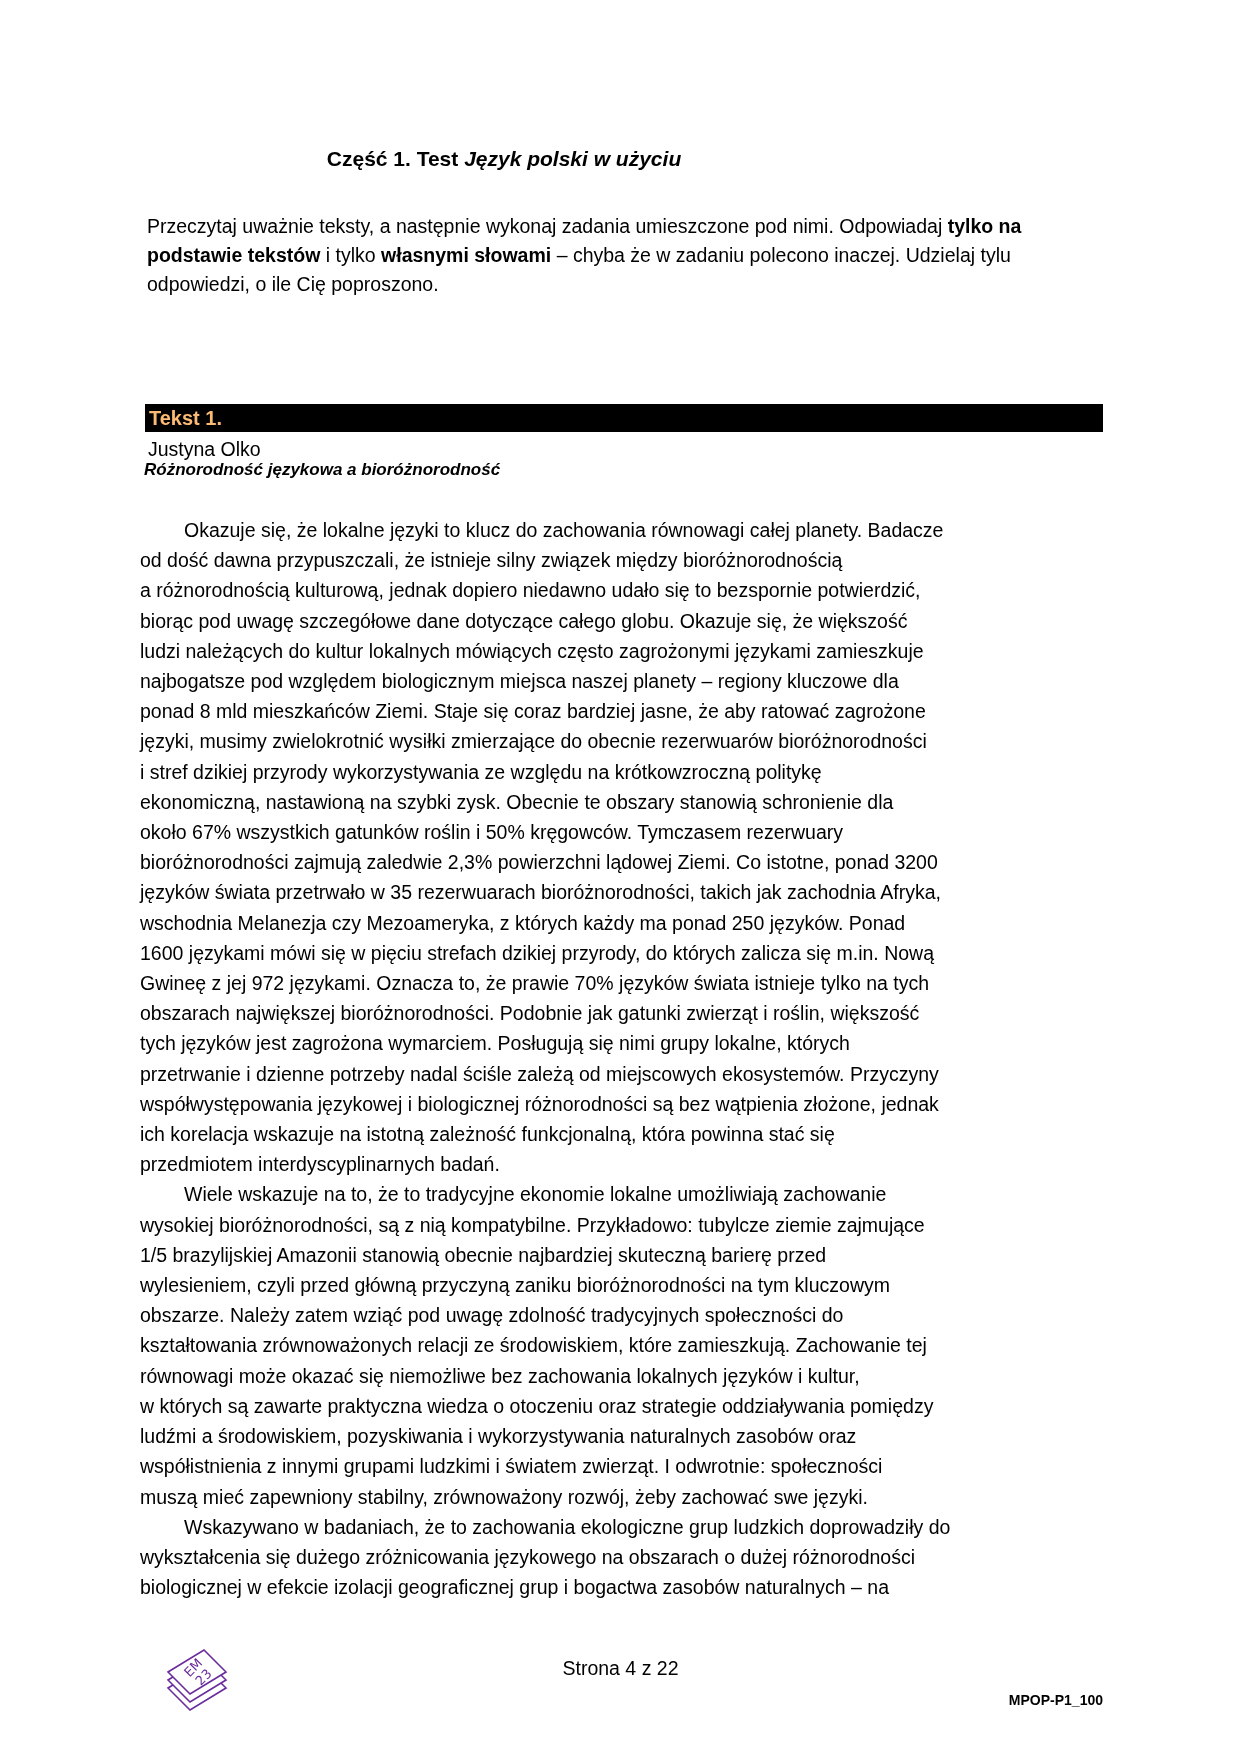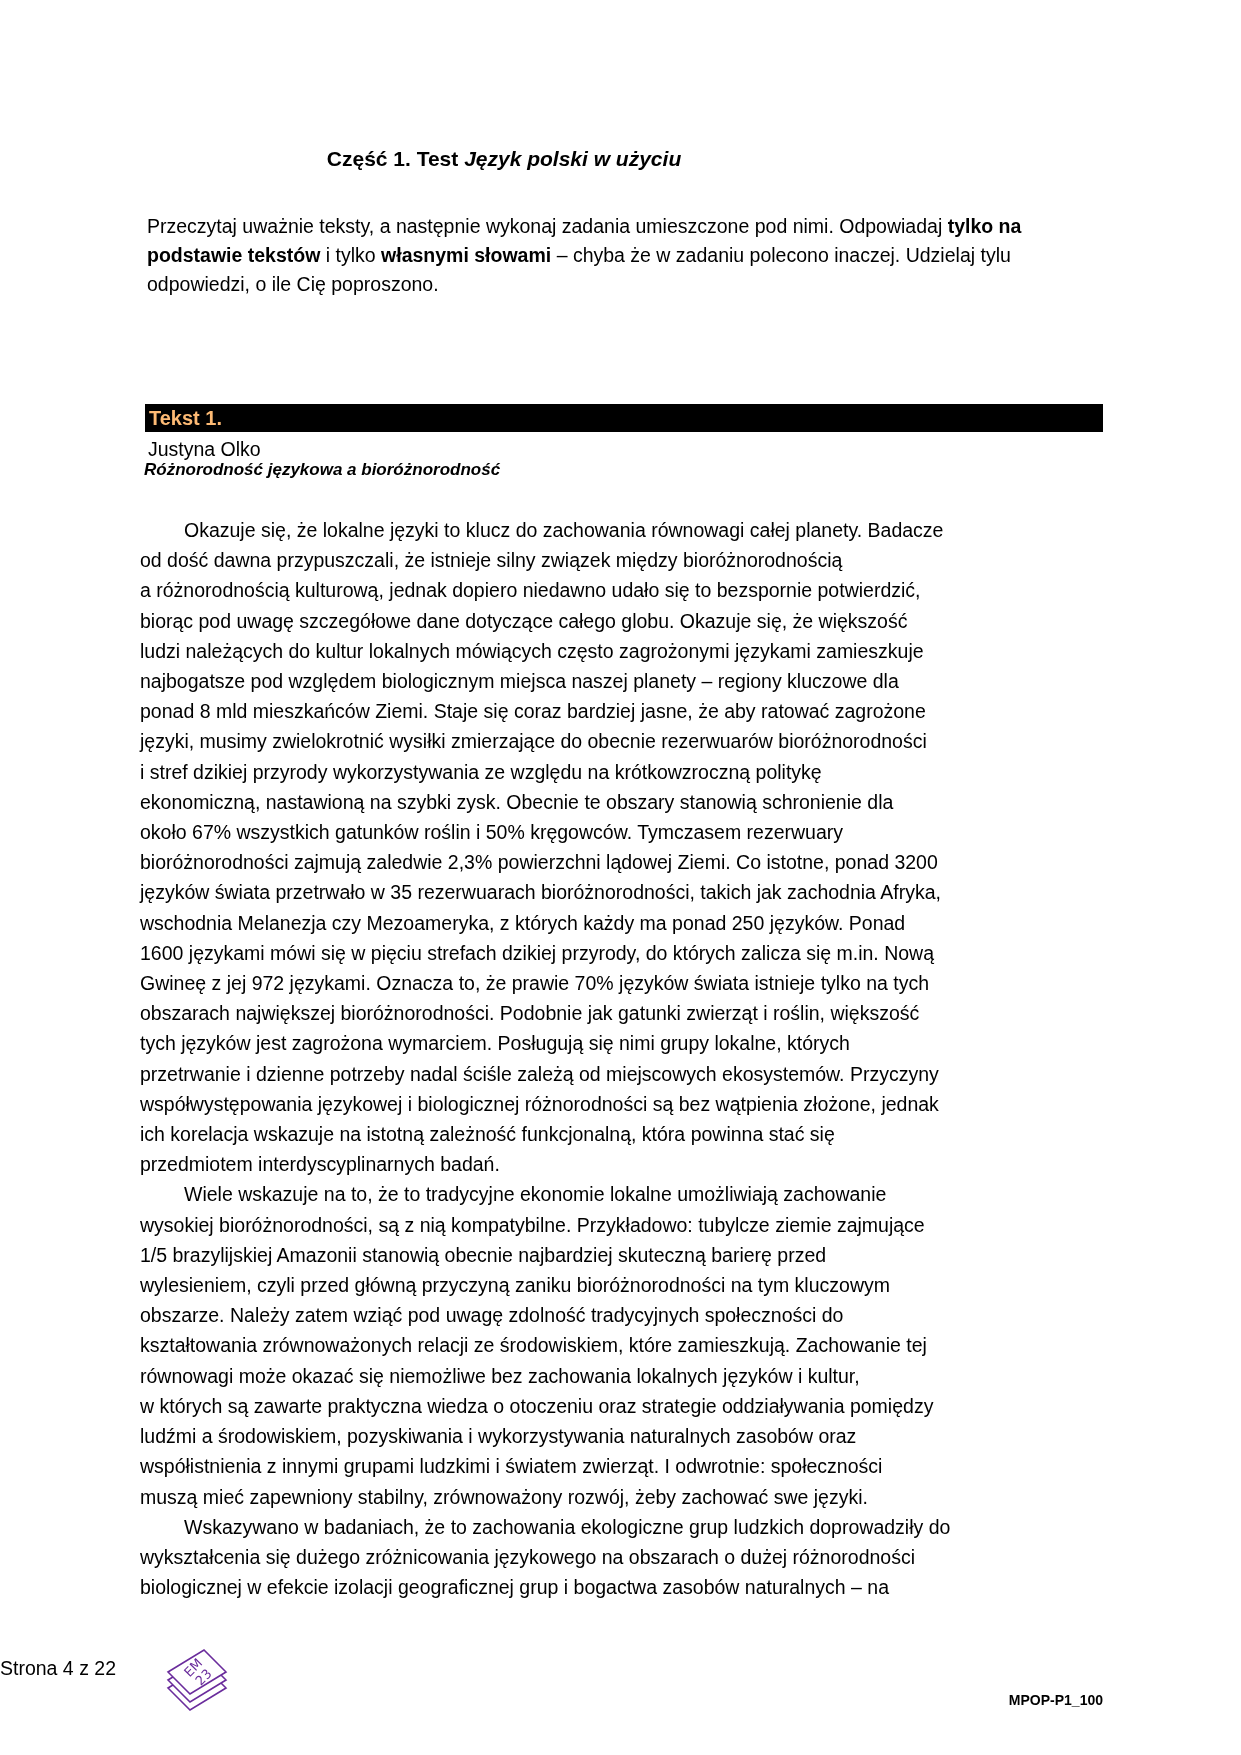--- a/index.html
+++ b/index.html
@@ -15,21 +15,21 @@
               background:#000; color:#fdba74; font-weight:bold; font-size:20px;
               line-height:28px; padding-left:4px; box-sizing:border-box;margin-top:39px; }
   .author { position:absolute; top:435px; left:148px; font-size:19.5px; line-height:29px; }
   .article-title { position:absolute; top:455px; left:144px; font-size:17px;
                    line-height:29px; font-weight:bold; font-style:italic; }
   .article-body { position:absolute; top:515px; left:140px; width:960px;
                   font-size:19.5px; line-height:30.2px; }
   .article-body .line { white-space:nowrap; display:block; }
   .article-body .indent { padding-left:44px; }
   .footer-logo { position:absolute; top:1642px; left:162px; width:70px; height:72px; }
-  .footer-page { position:absolute; top:1657px; left:0; width:1241px; 
+  .footer-page { position:absolute; top:1657px; left:0; width:1241px; text-align:center;
                  font-size:19.5px; }
   .footer-code { position:absolute; top:1692px; right:138px; font-size:14px; font-weight:bold; }
 </style>
 </head>
 <body>
 
 <h1 class="page-title"><span>Część 1. Test </span><em>Język polski w użyciu</em></h1>
 
 <p class="instructions"><span>Przeczytaj uważnie teksty, a następnie wykonaj zadania umieszczone pod nimi. Odpowiadaj </span><b>tylko na podstawie tekstów</b><span> i tylko </span><b>własnymi słowami</b><span> – chyba że w zadaniu polecono inaczej. Udzielaj tylu odpowiedzi, o ile Cię poproszono.</span></p>
 

